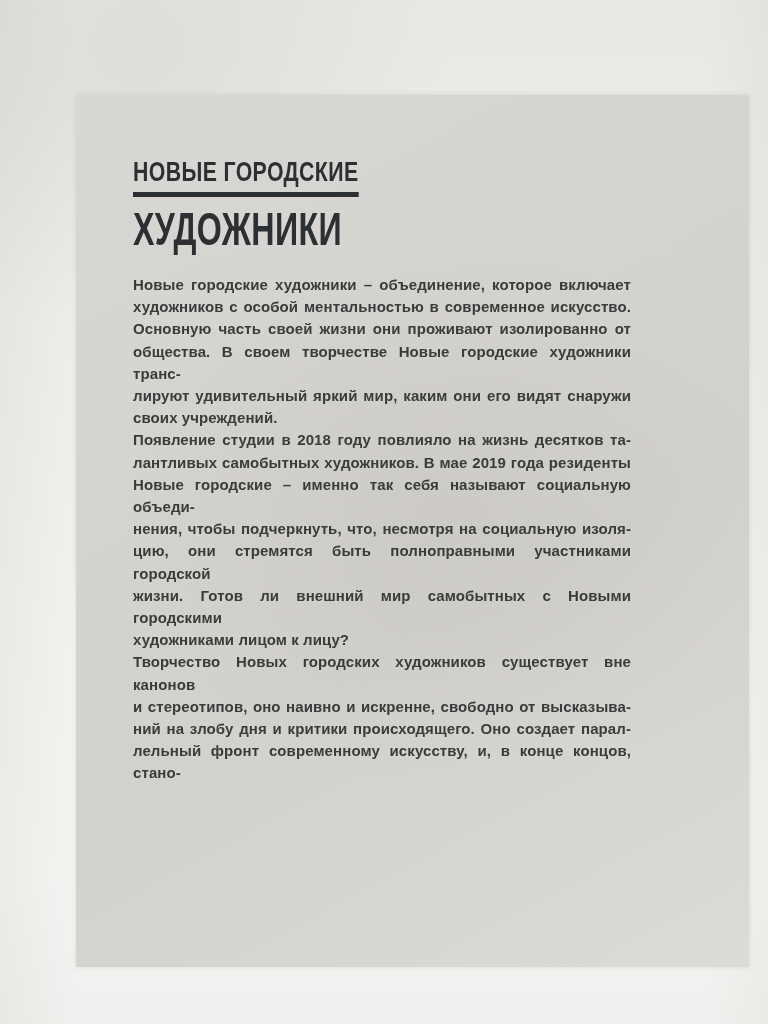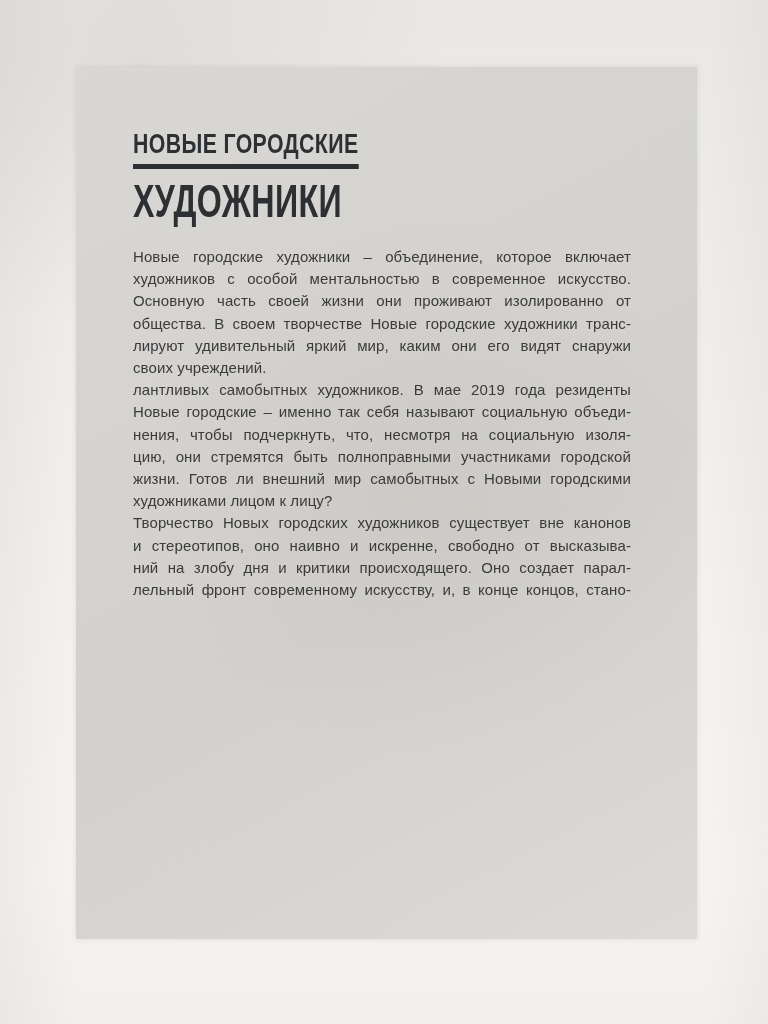--- a/index.html
+++ b/index.html
@@ -19,22 +19,22 @@
     height: 1024px;
     background:
       radial-gradient(ellipse 90% 60% at 18% 6%, rgba(120,118,112,0.10), rgba(0,0,0,0) 45%),
       linear-gradient(90deg, rgba(100,98,92,0.06) 0%, rgba(0,0,0,0) 10%, rgba(0,0,0,0) 92%, rgba(120,118,112,0.05) 100%),
       linear-gradient(180deg, #e9e8e5 0%, #eeedea 28%, #f3f2ef 62%, #f5f4f2 86%, #f1f0ee 100%);
   }
   
   .sheet {
     position: absolute;
     left: 76px;
-    top: 67px;
-    width: 621px;
+    top: 95px;
+    width: 673px;
     height: 872px;
     border-radius: 1px;
     background:
       radial-gradient(ellipse 70% 45% at 55% 48%, rgba(105,102,96,0.07), rgba(0,0,0,0) 70%),
       linear-gradient(152deg, #d9d7d3 0%, #d5d3cf 38%, #d3d1cd 58%, #d8d6d3 82%, #dddbd8 100%);
     box-shadow: 0 0 5px rgba(110,108,102,0.18);
   }
   .sheet-inner {
     position: absolute;
     left: 57px;
@@ -78,20 +78,21 @@
     color: #3b3b3b;
     font-size: 15px;
     line-height: 22.2px;
   }
   .para { margin: 0; }
   .line {
     text-align: justify;
     text-align-last: justify;
     white-space: normal;
     letter-spacing: 0.1px;
+    font-weight: bold;
   }
   .line.last {
     text-align-last: left;
   }
 </style>
 </head>
 <body>
 
 <div class="photo">
   <div class="sheet">
@@ -106,20 +107,21 @@
 
       <div class="para">
             <div class="line">Новые городские художники – объединение, которое включает</div>
             <div class="line">художников с особой ментальностью в современное искусство.</div>
             <div class="line">Основную часть своей жизни они проживают изолированно от</div>
             <div class="line">общества. В своем творчестве Новые городские художники транс-</div>
             <div class="line">лируют удивительный яркий мир, каким они его видят снаружи</div>
             <div class="line last">своих учреждений.</div>
           </div>
           <div class="para">
+            <div class="line">Появление студии в 2018 году повлияло на жизнь десятков та-</div>
             <div class="line">лантливых самобытных художников. В мае 2019 года резиденты</div>
           </div>
           <div class="para">
             <div class="line">Новые городские – именно так себя называют социальную объеди-</div>
             <div class="line">нения, чтобы подчеркнуть, что, несмотря на социальную изоля-</div>
             <div class="line">цию, они стремятся быть полноправными участниками городской</div>
             <div class="line">жизни. Готов ли внешний мир самобытных с Новыми городскими</div>
             <div class="line last">художниками лицом к лицу?</div>
           </div>
           <div class="para">

